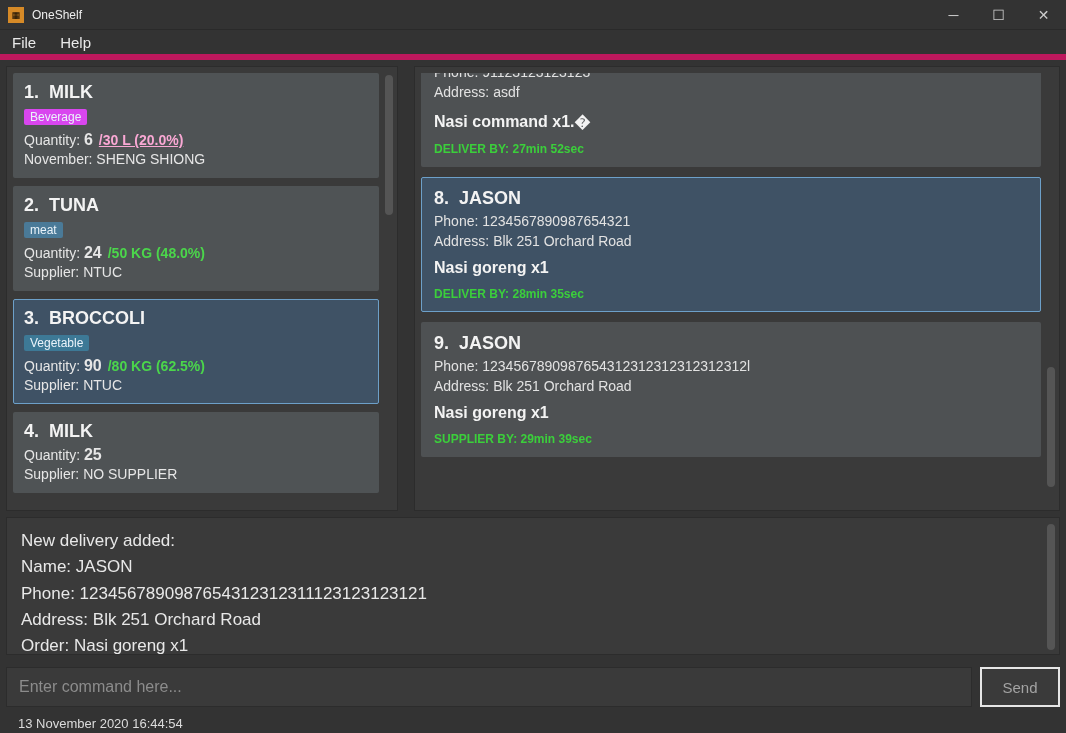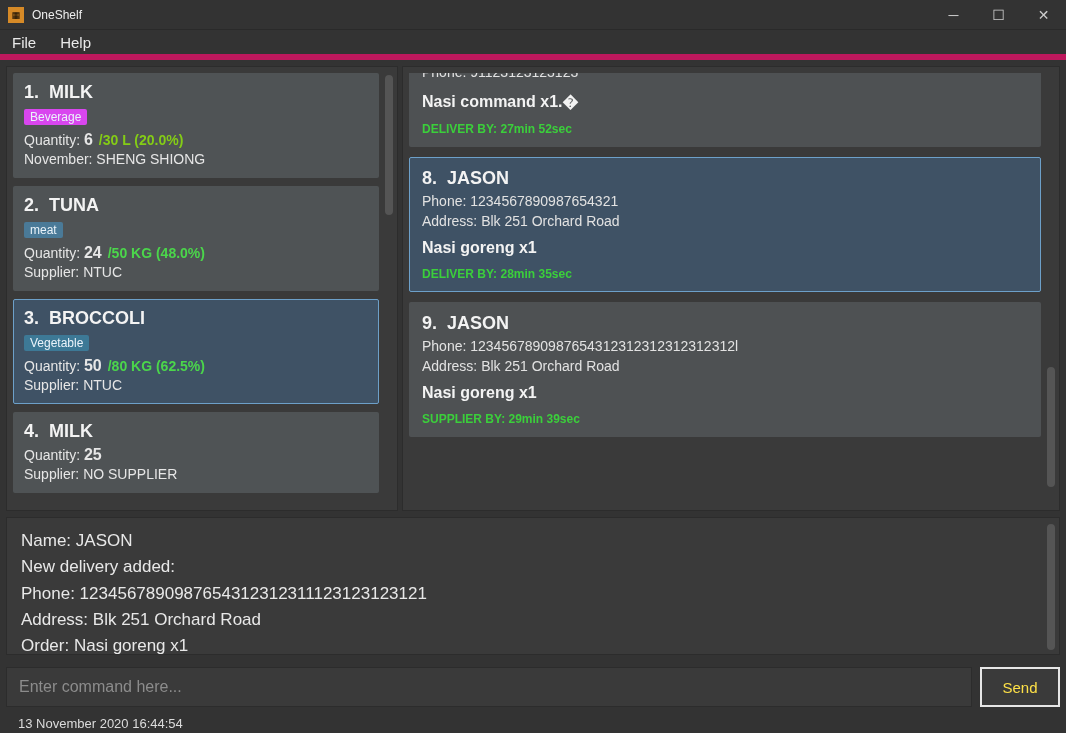--- a/index.html
+++ b/index.html
@@ -8,57 +8,57 @@
   
   .titlebar { height: 30px; background: #333333; display: flex; align-items: center; border-bottom: 1px solid #2a2a2a; }
   .titlebar .icon { width: 16px; height: 16px; background: #d68a27; margin-left: 8px; display: flex; align-items: center; justify-content: center; font-size: 9px; color: #000; }
   .titlebar .title { margin-left: 8px; font-size: 12px; color: #eee; }
   .titlebar .spacer { flex: 1; }
   .winbtn { width: 45px; height: 30px; display: flex; align-items: center; justify-content: center; color: #ccc; font-size: 14px; }
   
   .menubar { height: 30px; background: #333333; display: flex; align-items: center; padding: 0 12px; gap: 24px; font-size: 15px; color: #eaeaea; border-bottom: 6px solid #be185d; }
   .menubar span { cursor: default; }
   
-  .main { flex: 1; display: flex; gap: 4px; padding: 6px 6px 0 6px; min-height: 0; }
+  .main { flex: 1; display: flex; gap: 16px; padding: 6px 6px 0 6px; min-height: 0; }
   .panel-wrap { position: relative; background: #3a3a3a; border: 1px solid #2c2c2c; }
   .left-panel { width: 392px; }
   .right-panel { flex: 1; }
   .scroll-inner { position: absolute; inset: 6px 18px 6px 6px; overflow: hidden; }
   .vscroll { position: absolute; top: 8px; right: 4px; width: 8px; background: #555; border-radius: 4px; }
   .left-panel .vscroll { height: 140px; }
   .right-panel .vscroll { top: 300px; height: 120px; }
   
   .inv-item { background: #4f5355; border: 1px solid transparent; border-radius: 2px; padding: 8px 10px 10px 10px; margin-bottom: 8px; }
   .inv-item.selected { background: #3f5265; border: 1px solid #6da0c9; }
   .inv-title { font-size: 18px; font-weight: 600; color: #f3f3f3; margin-bottom: 4px; }
   .tag { display: inline-block; font-size: 12px; padding: 1px 6px; border-radius: 2px; margin-bottom: 4px; color: #eaf3fa; }
   .tag-beverage { background: #d946ef; }
   .tag-meat { background: #4a7a98; }
   .tag-vegetable { background: #3d7996; }
   .inv-line { font-size: 14px; color: #e6e6e6; margin-top: 2px; }
   .qty-num { font-size: 16px; font-weight: 600; }
   .cap { font-weight: 600; margin-left: 6px; }
-  .cap-red { color: #84cc16; }
+  .cap-red { color: #f9a8d4; text-decoration: underline; }
   .cap-green { color: #4bd64b; }
   
   .del-item { background: #4e5153; border: 1px solid transparent; border-radius: 2px; padding: 8px 12px 10px 12px; margin-bottom: 10px; }
   .del-item.selected { background: #3f5265; border: 1px solid #6da0c9; }
   .del-item.partial { margin-top: -14px; padding-top: 0; }
   .del-title { font-size: 18px; font-weight: 600; color: #f3f3f3; margin: 2px 0 4px 0; }
   .del-line { font-size: 14px; color: #e2e2e2; margin-top: 4px; }
   .del-order { font-size: 16px; font-weight: 600; color: #f3f3f3; margin-top: 10px; }
   .del-deliver { font-size: 12px; font-weight: 700; color: #3bcf3b; margin-top: 10px; }
   
   .logbox { margin: 6px; background: #3a3a3a; border: 1px solid #2c2c2c; padding: 10px 14px; height: 138px; overflow: hidden; font-size: 17px; color: #e8e8e8; line-height: 1.55; position: relative; }
   .logbox .vscroll-log { position: absolute; top: 6px; right: 4px; width: 8px; height: 126px; background: #555; border-radius: 4px; }
   
   .cmdrow { display: flex; gap: 8px; padding: 6px; align-items: stretch; }
   .cmdinput { flex: 1; background: #3a3a3a; border: 1px solid #2c2c2c; height: 40px; padding: 0 12px; font-size: 16px; color: #ddd; outline: none; }
   .cmdinput::placeholder { color: #8c8c8c; }
-  .sendbtn { width: 80px; height: 40px; background: #3a3a3a; border: 2px solid #e6e6e6; color: #fde047; font-size: 15px; display: flex; align-items: center; justify-content: center; cursor: pointer; }
+  .sendbtn { width: 80px; height: 40px; background: #3a3a3a; border: 2px solid #e6e6e6; color: #a3a3a3; font-size: 15px; display: flex; align-items: center; justify-content: center; cursor: pointer; }
   
   .statusbar { height: 20px; background: #333; color: #dcdcdc; font-size: 13px; padding-left: 18px; display: flex; align-items: center; }
 </style>
 </head>
 <body>
 
 <div class="window">
 
   <div class="titlebar">
     <div class="icon">▦</div>
@@ -86,37 +86,38 @@
   </div>
           <div class="inv-item">
     <div class="inv-title">2.&nbsp;&nbsp;TUNA</div>
     <span class="tag tag-meat">meat</span><br>
     <div class="inv-line">Quantity: <span class="qty-num">24</span><span class="cap cap-green">/50 KG (48.0%)</span></div>
     <div class="inv-line">Supplier: NTUC</div>
   </div>
           <div class="inv-item selected">
     <div class="inv-title">3.&nbsp;&nbsp;BROCCOLI</div>
     <span class="tag tag-vegetable">Vegetable</span><br>
-    <div class="inv-line">Quantity: <span class="qty-num">50</span><span class="cap cap-green">/80 KG (62.5%)</span></div>
+    <div class="inv-line">Quantity: <span class="qty-num">90</span><span class="cap cap-green">/80 KG (62.5%)</span></div>
     <div class="inv-line">Supplier: NTUC</div>
   </div>
           <div class="inv-item">
     <div class="inv-title">4.&nbsp;&nbsp;MILK</div>
 
     <div class="inv-line">Quantity: <span class="qty-num">25</span></div>
     <div class="inv-line">Supplier: NO SUPPLIER</div>
   </div>
         </div>
       <div class="vscroll"></div>
     </div>
 
     <div class="panel-wrap right-panel">
       <div class="scroll-inner" id="del-list">
           <div class="del-item partial">
   <div class="del-line">Phone: 91123123123123</div>
+  <div class="del-line">Address: asdf</div>
   <div class="del-order">Nasi command x1.�</div>
   <div class="del-deliver">DELIVER BY: 27min 52sec</div>
 </div>
           <div class="del-item selected">
     <div class="del-title">8.&nbsp;&nbsp;JASON</div>
     <div class="del-line">Phone: 1234567890987654321</div>
     <div class="del-line">Address: Blk 251 Orchard Road</div>
     <div class="del-order">Nasi goreng x1</div>
     <div class="del-deliver">DELIVER BY: 28min 35sec</div>
   </div>
@@ -127,22 +128,22 @@
     <div class="del-order">Nasi goreng x1</div>
     <div class="del-deliver">SUPPLIER BY: 29min 39sec</div>
   </div>
         </div>
       <div class="vscroll"></div>
     </div>
 
   </div>
 
   <div class="logbox">
+    <div>New delivery added:</div>
     <div>Name: JASON</div>
-    <div>New delivery added:</div>
     <div>Phone: 1234567890987654312312311123123123121</div>
     <div>Address: Blk 251 Orchard Road</div>
     <div>Order: Nasi goreng x1</div>
     <div class="vscroll-log"></div>
   </div>
 
   <div class="cmdrow">
     <input class="cmdinput" placeholder="Enter command here..." style="">
     <div class="sendbtn">Send</div>
   </div>

